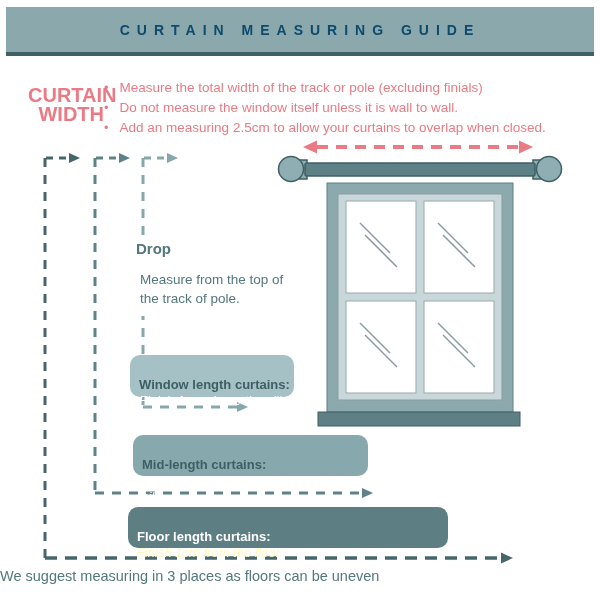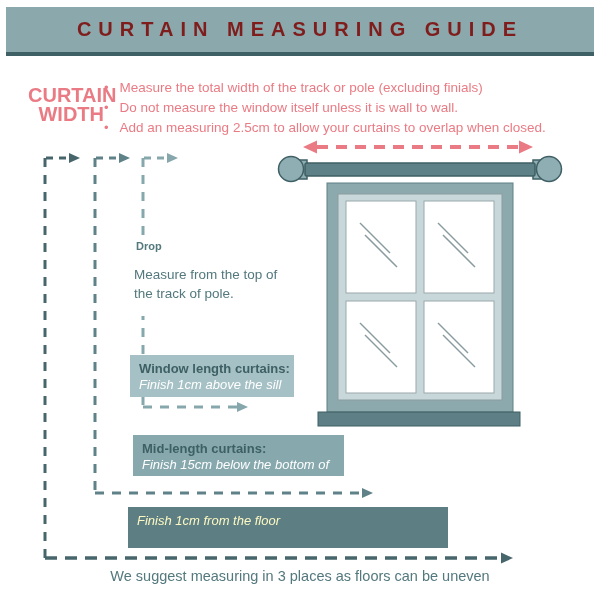--- a/index.html
+++ b/index.html
@@ -7,57 +7,57 @@
     position:relative;width:600px;height:600px;overflow:hidden;background:#ffffff;
     font-family:"Liberation Sans", sans-serif;
   }
   
   .header{
     position:absolute;left:6px;right:6px;top:7px;height:45px;
     background:#8BA8AC;border-bottom:4px solid #3F6065;
     display:flex;align-items:center;justify-content:center;
   }
   .header h1{
-    margin:16px;color:#7f1d1d;font-size:20px;font-weight:bold;
+    margin:16px;color:#0c4a6e;font-size:14px;font-weight:bold;
     letter-spacing:7px;white-space:nowrap;
   }
   
   .width-label{
     position:absolute;left:28px;top:86px;width:76px;
     color:#EA7B84;font-size:20px;font-weight:bold;text-align:right;line-height:19px;
   }
   .bullets{
     position:absolute;left:104px;top:78px;width:486px;
     margin:0;padding:0;list-style:none;
   }
   .bullets li{
     display:flex;gap:11px;color:#EA7B84;font-size:13.5px;line-height:20px;
   }
   .bullet-dot{flex:0 0 auto;font-size:13px;line-height:20px;}
   
   .drop-block{
     position:absolute;left:134px;top:240px;width:166px;min-height:76px;
     background:#ffffff;color:#53787D;
   }
-  .drop-block h2{margin:0 0 13px 2px;font-size:11px;font-weight:bold;color:#53787D;}
-  .drop-block p{margin:0 0 0 0;font-size:13.5px;line-height:19px;width:150px;}
+  .drop-block h2{margin:0 0 13px 2px;font-size:15px;font-weight:bold;color:#53787D;}
+  .drop-block p{margin:0 0 0 6px;font-size:13.5px;line-height:19px;width:150px;}
   
-  .len-box{position:absolute;box-sizing:border-box;padding:6px 0 0 9px;}
+  .len-box{position:absolute;box-sizing:border-box;padding:22px 0 0 9px;border-radius:10px;}
   .len-box .t{font-size:13px;font-weight:bold;line-height:16px;}
   .len-box .s{font-size:13px;line-height:16px;font-style:italic;}
   .box-window{left:130px;top:355px;width:164px;height:42px;background:#A6C1C5;}
-  .box-mid{left:133px;top:435px;width:211px;height:41px;background:#87A9AE;}
+  .box-mid{left:133px;top:435px;width:235px;height:41px;background:#87A9AE;}
   .box-floor{left:128px;top:507px;width:320px;height:41px;background:#5D7E83;}
   .box-window .t,.box-mid .t{color:#3D6065;}
   .box-window .s,.box-mid .s{color:#ffffff;}
   .box-floor .t{color:#ffffff;}
   .box-floor .s{color:#fef9c3;}
   
   .footer-note{
-    position:absolute;left:0;right:0;top:568px;text-align:center;
+    position:absolute;left:0;right:0;top:568px;
     color:#53787D;font-size:14.5px;
   }
   svg{position:absolute;left:0;top:0;}
 </style>
 </head>
 <body>
 
 <div id="stage">
 
   <div class="header">
@@ -152,18 +152,19 @@
 
   <div class="len-box box-window">
     <div class="t">Window length curtains:</div>
     <div class="s">Finish 1cm above the sill</div>
   </div>
   <div class="len-box box-mid">
     <div class="t">Mid-length curtains:</div>
     <div class="s">Finish 15cm below the bottom of the sill</div>
   </div>
   <div class="len-box box-floor">
+    <div class="t">Floor length curtains:</div>
     <div class="s">Finish 1cm from the floor</div>
   </div>
 
   <div class="footer-note">We suggest measuring in 3 places as floors can be uneven</div>
 
 </div>
 
 </body></html>

